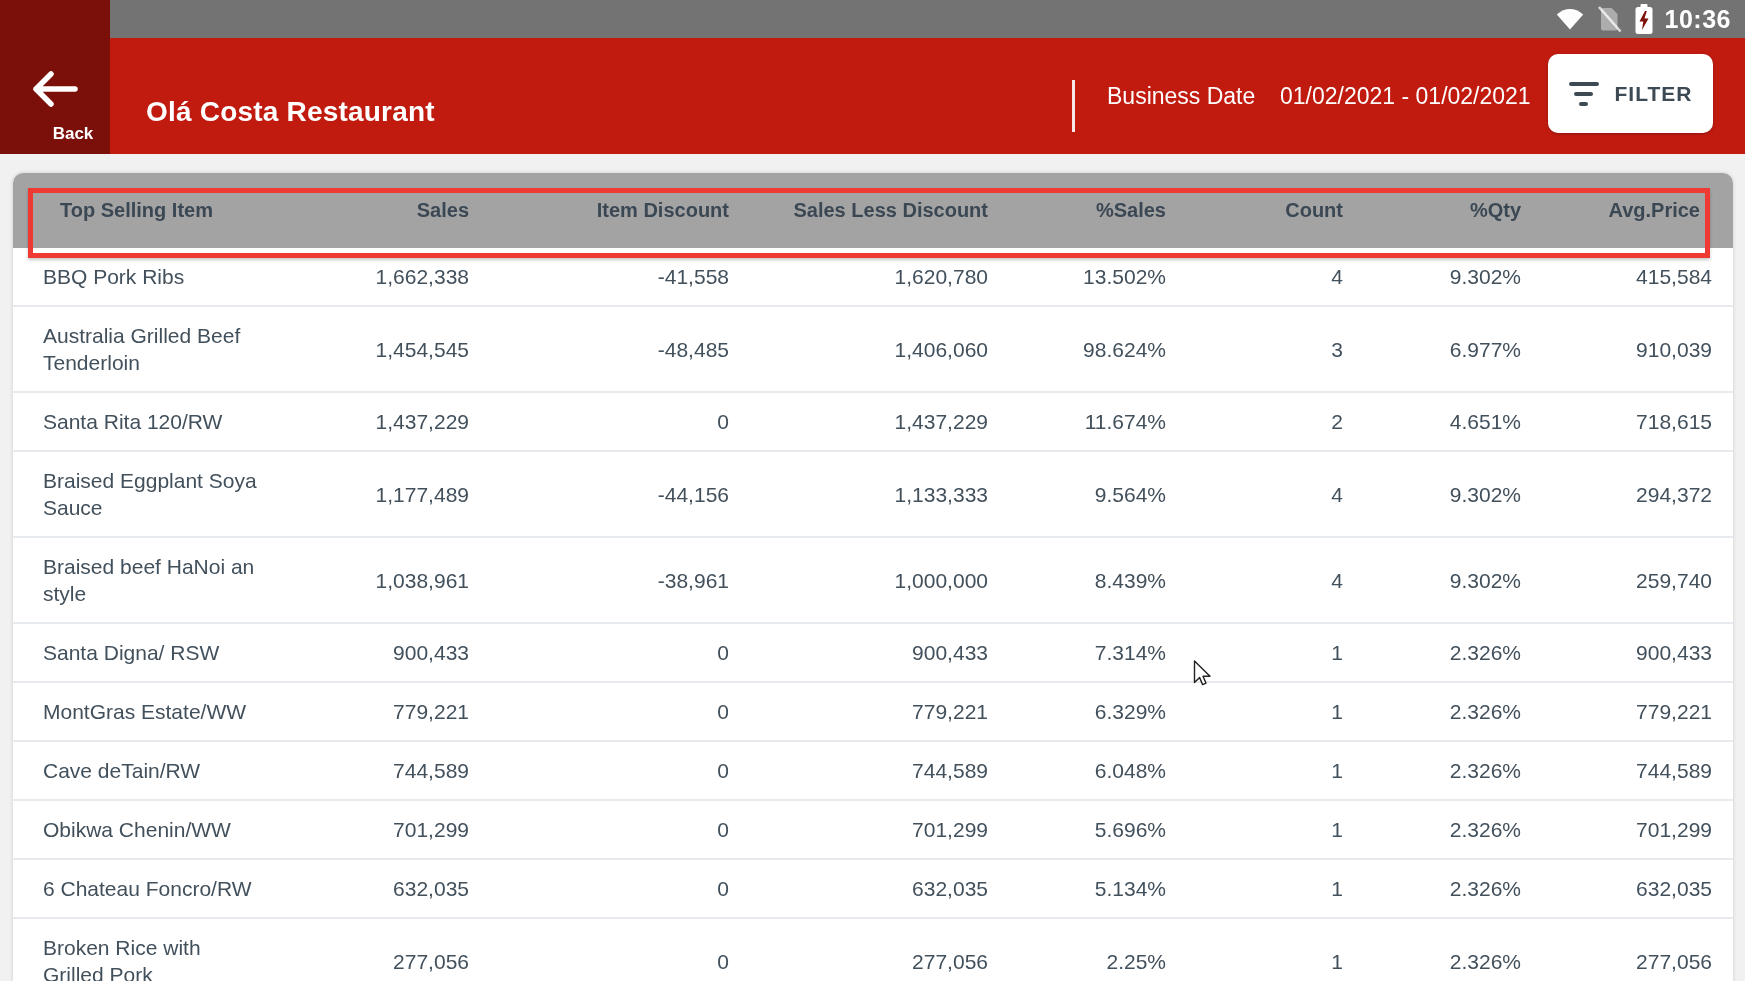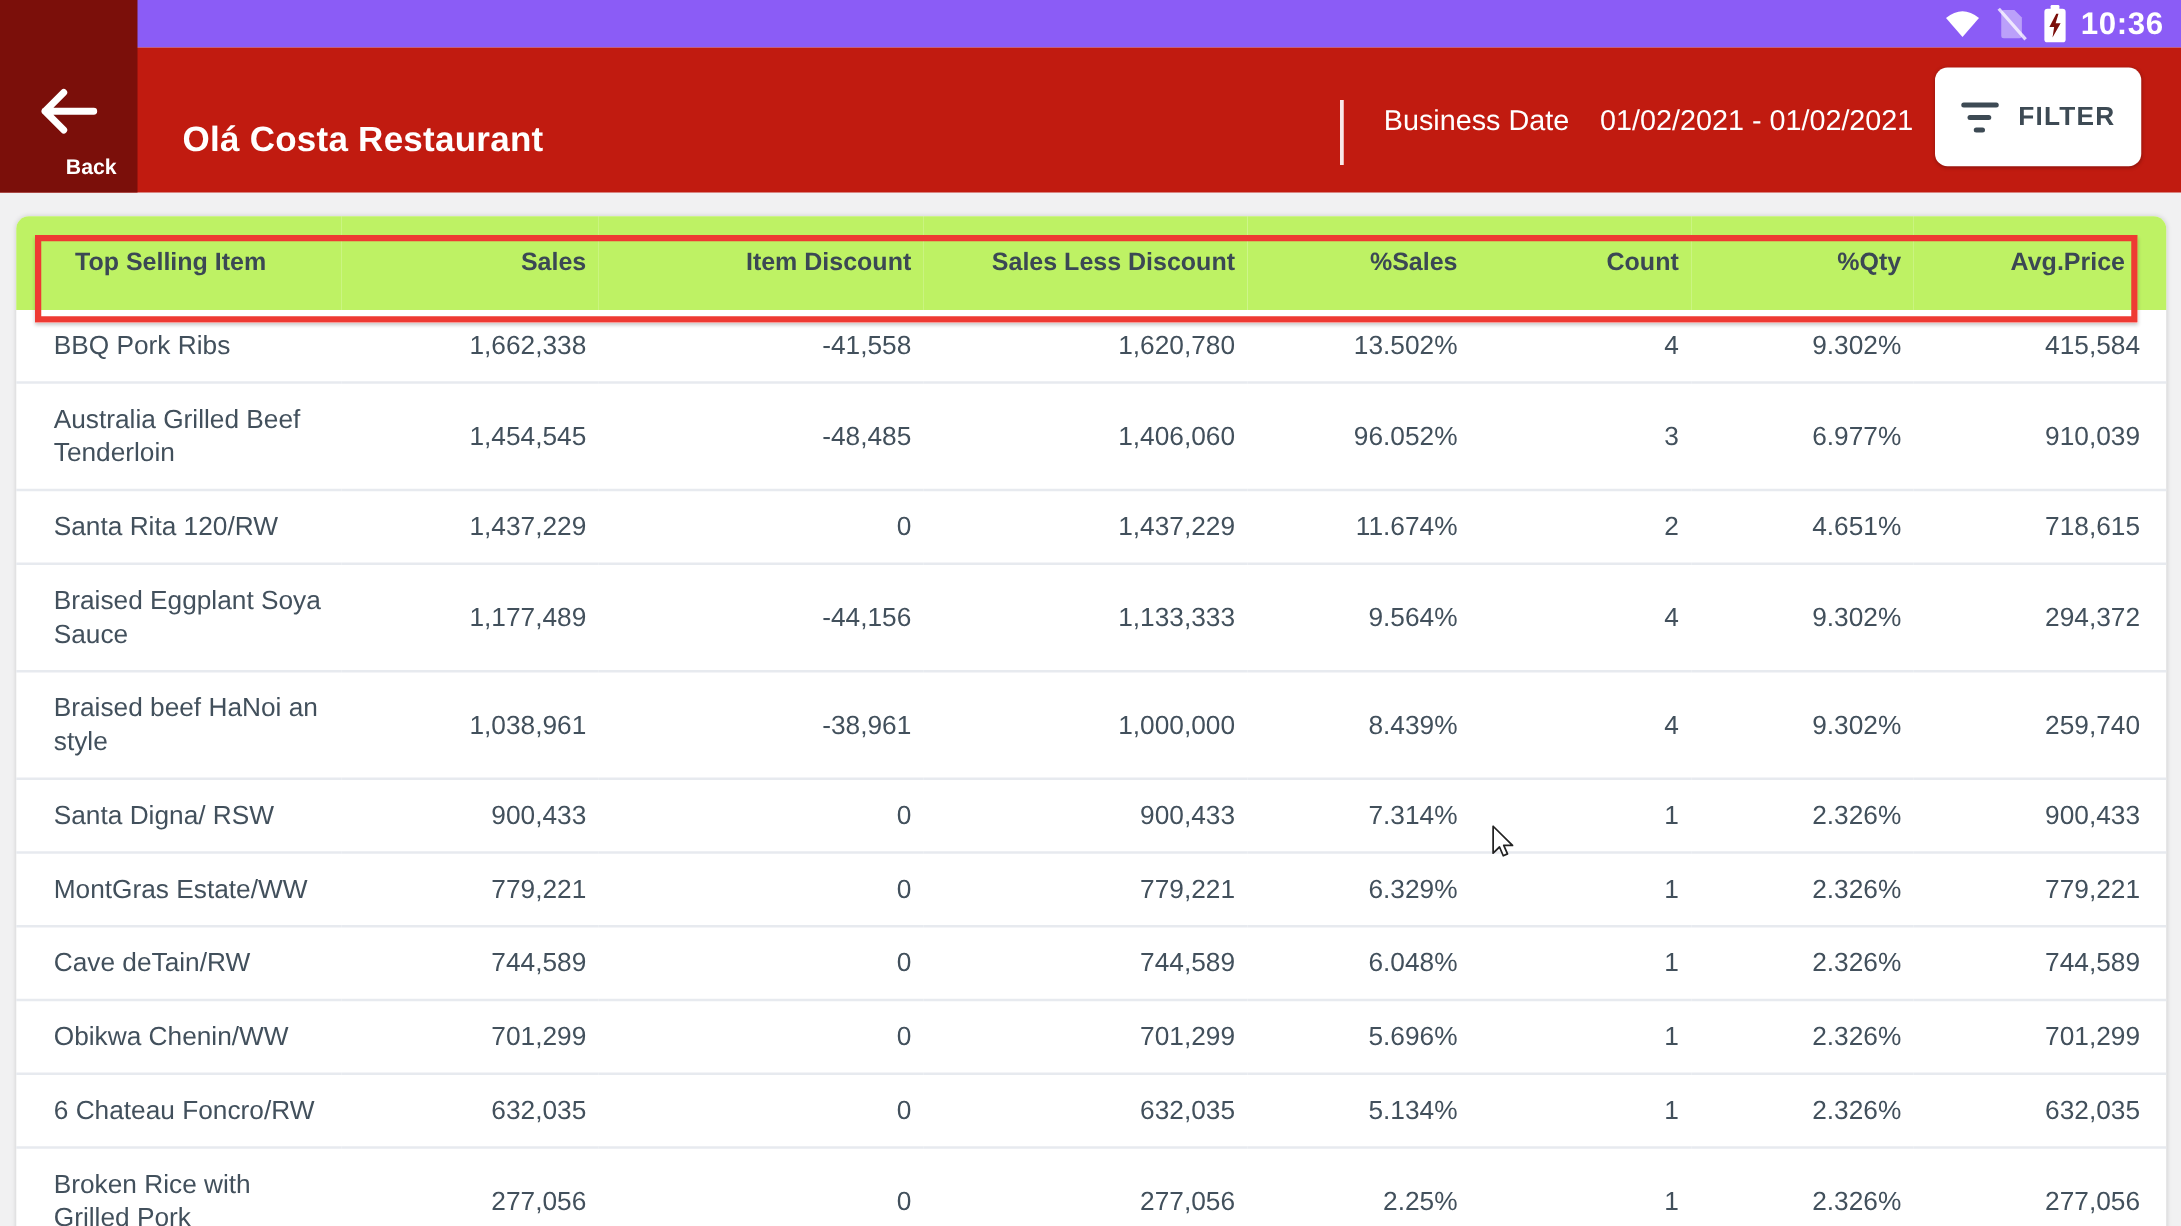--- a/index.html
+++ b/index.html
@@ -1,20 +1,20 @@
 <!DOCTYPE html>
 <html><head>
 <meta charset="utf-8">
 <style>
   html,body{margin:0;padding:0;background:#e9e9ea;}
   *{box-sizing:border-box;font-family:"Liberation Sans", sans-serif;}
   #screen{position:relative;width:1745px;height:981px;background:#f1f1f2;overflow:hidden;}
 
   
-  .status-bar{position:absolute;left:0;top:0;width:1745px;height:38px;background:#8b5cf6;
+  .status-bar{position:absolute;left:0;top:0;width:1745px;height:38px;background:#737373;
     display:flex;align-items:center;justify-content:flex-end;padding-right:14px;gap:11px;}
   .status-time{color:#fff;font-size:25px;font-weight:600;letter-spacing:.5px;}
 
   
   .app-header{position:absolute;left:0;top:38px;width:1745px;height:116px;background:#c11b10;}
   .back-panel{position:absolute;left:0;top:-38px;width:110px;height:154px;background:#7b0f0a;
     display:flex;flex-direction:column;align-items:center;justify-content:flex-end;padding-bottom:10px;cursor:pointer;}
   .back-label{color:#fff;font-size:17px;font-weight:700;margin-top:14px;margin-left:36px;}
   .page-title{position:absolute;left:146px;top:0;height:148px;display:flex;align-items:center;
     color:#fff;font-size:28px;font-weight:700;letter-spacing:.2px;}
@@ -30,21 +30,21 @@
   .filter-glyph{display:flex;flex-direction:column;align-items:center;gap:6px;}
   .filter-glyph i{display:block;height:4px;border-radius:2px;background:#3d4a54;}
   .filter-glyph i:nth-child(1){width:30px;}
   .filter-glyph i:nth-child(2){width:19px;}
   .filter-glyph i:nth-child(3){width:9px;}
 
   
   .card{position:absolute;left:13px;top:173px;width:1720px;height:820px;background:#fff;
     border-radius:10px 10px 0 0;box-shadow:0 0 4px rgba(0,0,0,.14);}
   table{border-collapse:collapse;table-layout:fixed;width:1720px;}
-  thead th{height:75px;background:#bef264;color:#3b4854;font-size:20px;font-weight:700;
+  thead th{height:75px;background:#a3a3a3;color:#3b4854;font-size:20px;font-weight:700;
     text-align:right;padding:0 10px 0 0;vertical-align:middle;}
   thead th:first-child{text-align:left;padding-left:47px;border-top-left-radius:10px;}
   thead th:last-child{padding-right:33px;border-top-right-radius:10px;}
   tbody td{color:#42505c;font-size:21px;line-height:27px;padding:15px 10px 15px 0;
     text-align:right;vertical-align:middle;}
   tbody td:first-child{text-align:left;padding-left:30px;padding-right:6px;}
   tbody td:last-child{padding-right:21px;}
   tbody tr + tr td{border-top:2px solid #e7eaef;}
 
   
@@ -130,21 +130,21 @@
             <td>13.502%</td>
             <td>4</td>
             <td>9.302%</td>
             <td>415,584</td>
           </tr>
           <tr>
             <td>Australia Grilled Beef Tenderloin</td>
             <td>1,454,545</td>
             <td>-48,485</td>
             <td>1,406,060</td>
-            <td>96.052%</td>
+            <td>98.624%</td>
             <td>3</td>
             <td>6.977%</td>
             <td>910,039</td>
           </tr>
           <tr>
             <td>Santa Rita 120/RW</td>
             <td>1,437,229</td>
             <td>0</td>
             <td>1,437,229</td>
             <td>11.674%</td>

